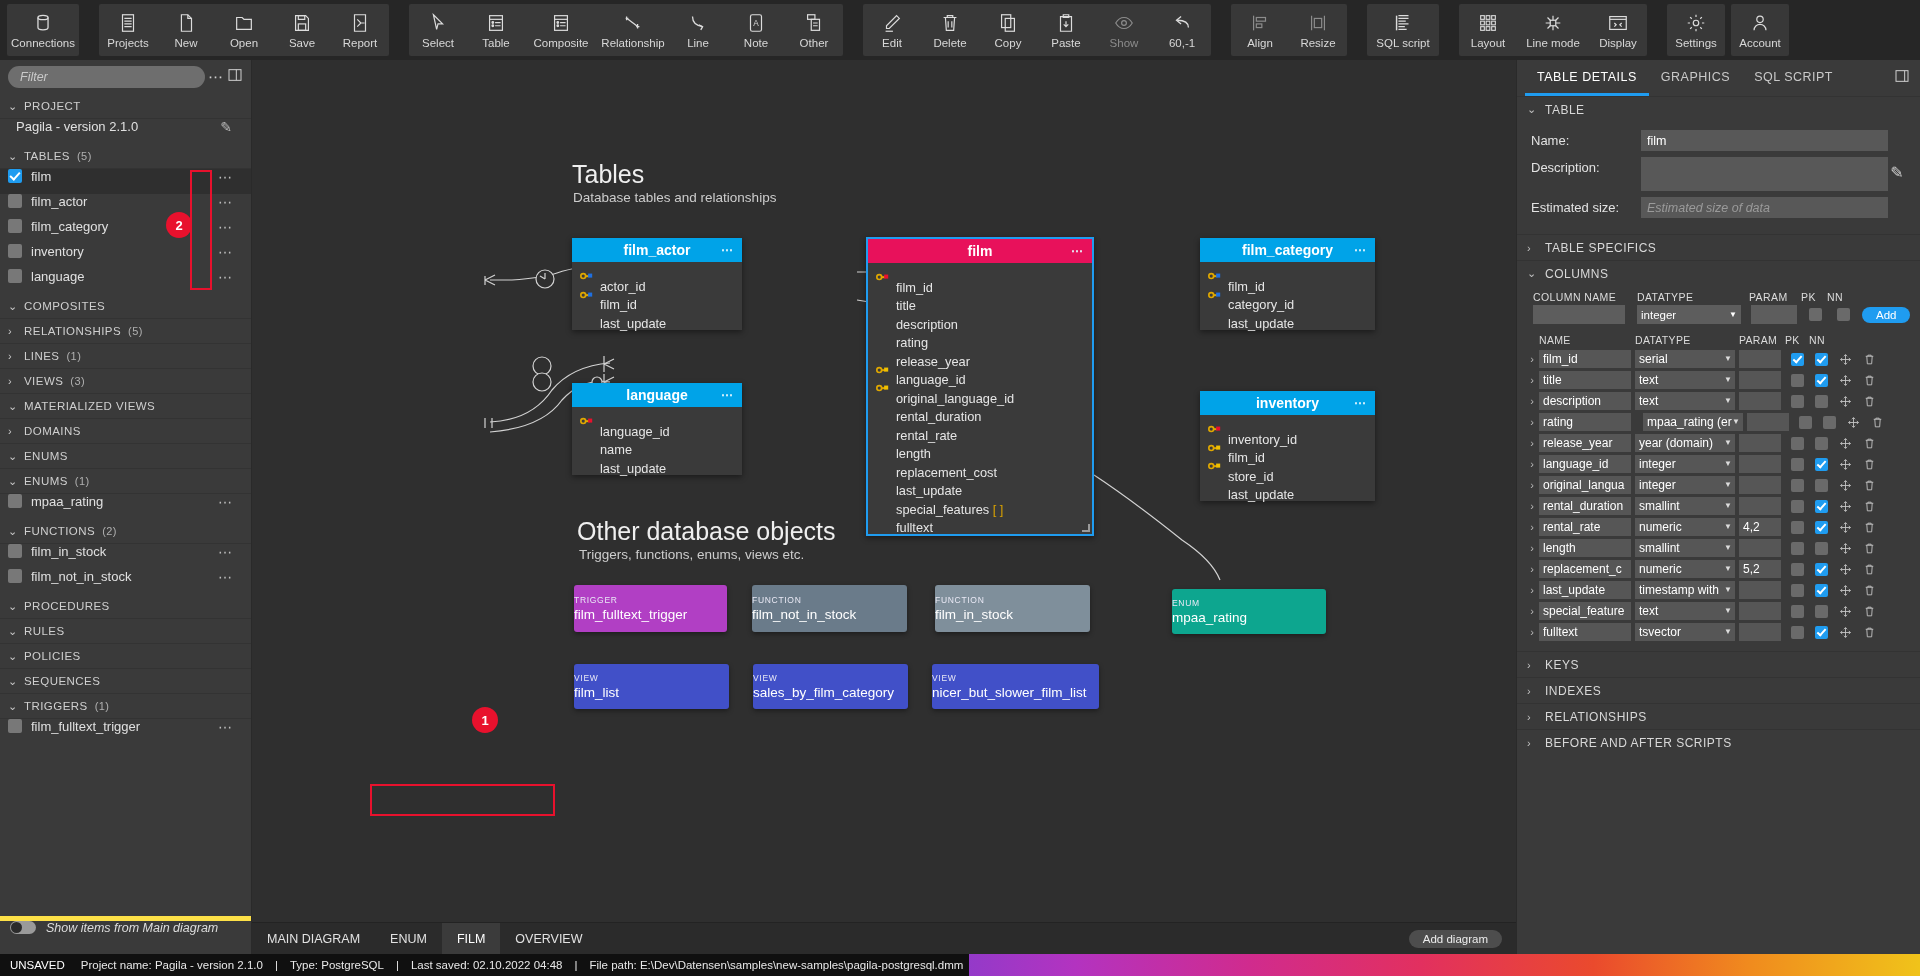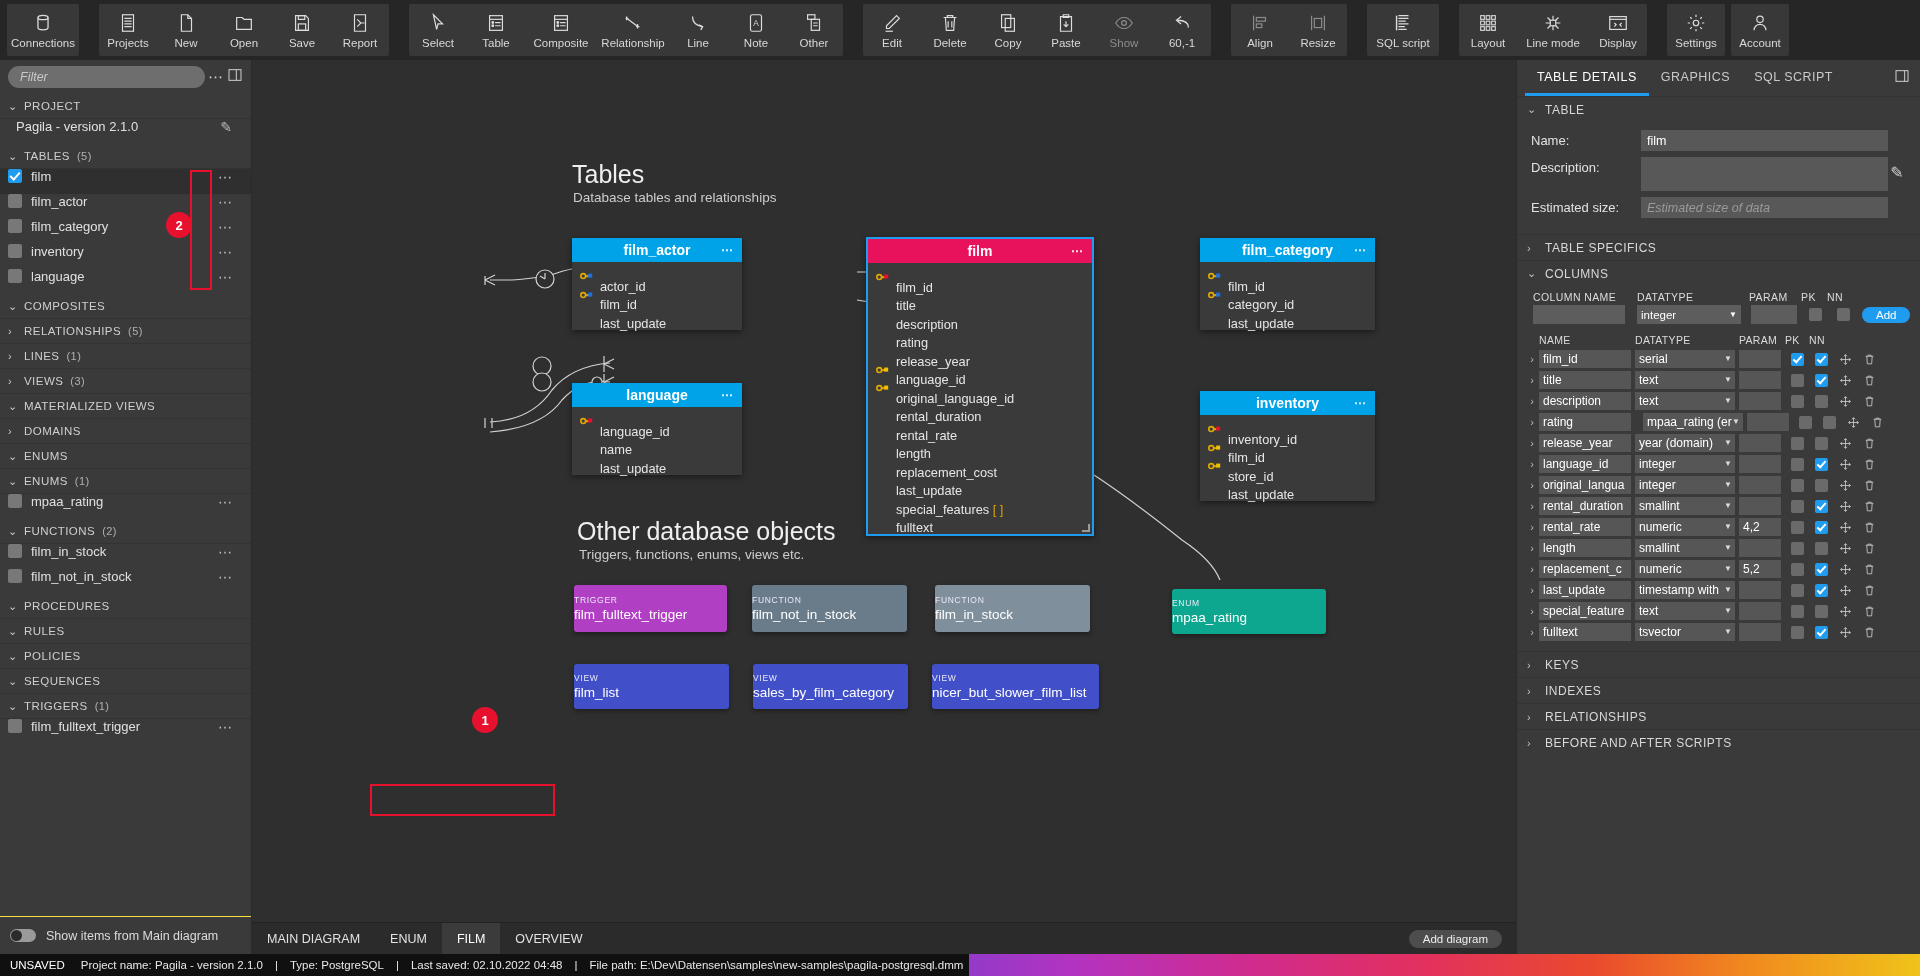--- a/index.html
+++ b/index.html
@@ -57,21 +57,21 @@
   }
   .leaf.sel { background: #2f2f2f; }
   .leaf.indent { padding-left: 16px; }
   .cbox { width: 14px; height: 14px; border-radius: 2px; background: #787878; margin-right: 9px; flex: 0 0 14px; }
   .cbox.on { background: #1f9cf0; position: relative; }
   .cbox.on::after {
     content: ""; position: absolute; left: 4px; top: 1px; width: 4px; height: 8px;
     border: solid #fff; border-width: 0 2px 2px 0; transform: rotate(42deg);
   }
   .leaf .row-dots { position: absolute; right: 18px; color: #bdbdbd; font-size: 14px; letter-spacing: 1px; }
-  .sb-foot { height: 38px; display: flex; align-items: center; gap: 10px; padding: 0 10px; border-top: 1px solid #fde047; }
+  .sb-foot { height: 38px; display: flex; gap: 10px; padding: 0 10px; border-top: 5px solid #fde047; font-style: italic; }
   .toggle { width: 26px; height: 13px; border-radius: 7px; background: #9a9a9a; position: relative; flex: 0 0 26px; cursor: pointer; }
   .toggle::after { content:""; position:absolute; left:1px; top:1px; width:11px; height:11px; border-radius:50%; background:#2b2b2b; }
   .sb-foot span { font-size: 12.5px; color: #dcdcdc; }
 
   
   .canvas { flex: 1; background: #2f2f2f; position: relative; overflow: hidden; }
   .canvas-title { position: absolute; left: 320px; top: 100px; font-size: 25px; color: #efefef; font-weight: 400; }
   .canvas-sub { position: absolute; left: 321px; top: 130px; font-size: 13.5px; color: #cdcdcd; }
   .canvas-title2 { position: absolute; left: 325px; top: 457px; font-size: 25px; color: #efefef; }
   .canvas-sub2 { position: absolute; left: 327px; top: 487px; font-size: 13.5px; color: #cdcdcd; }

